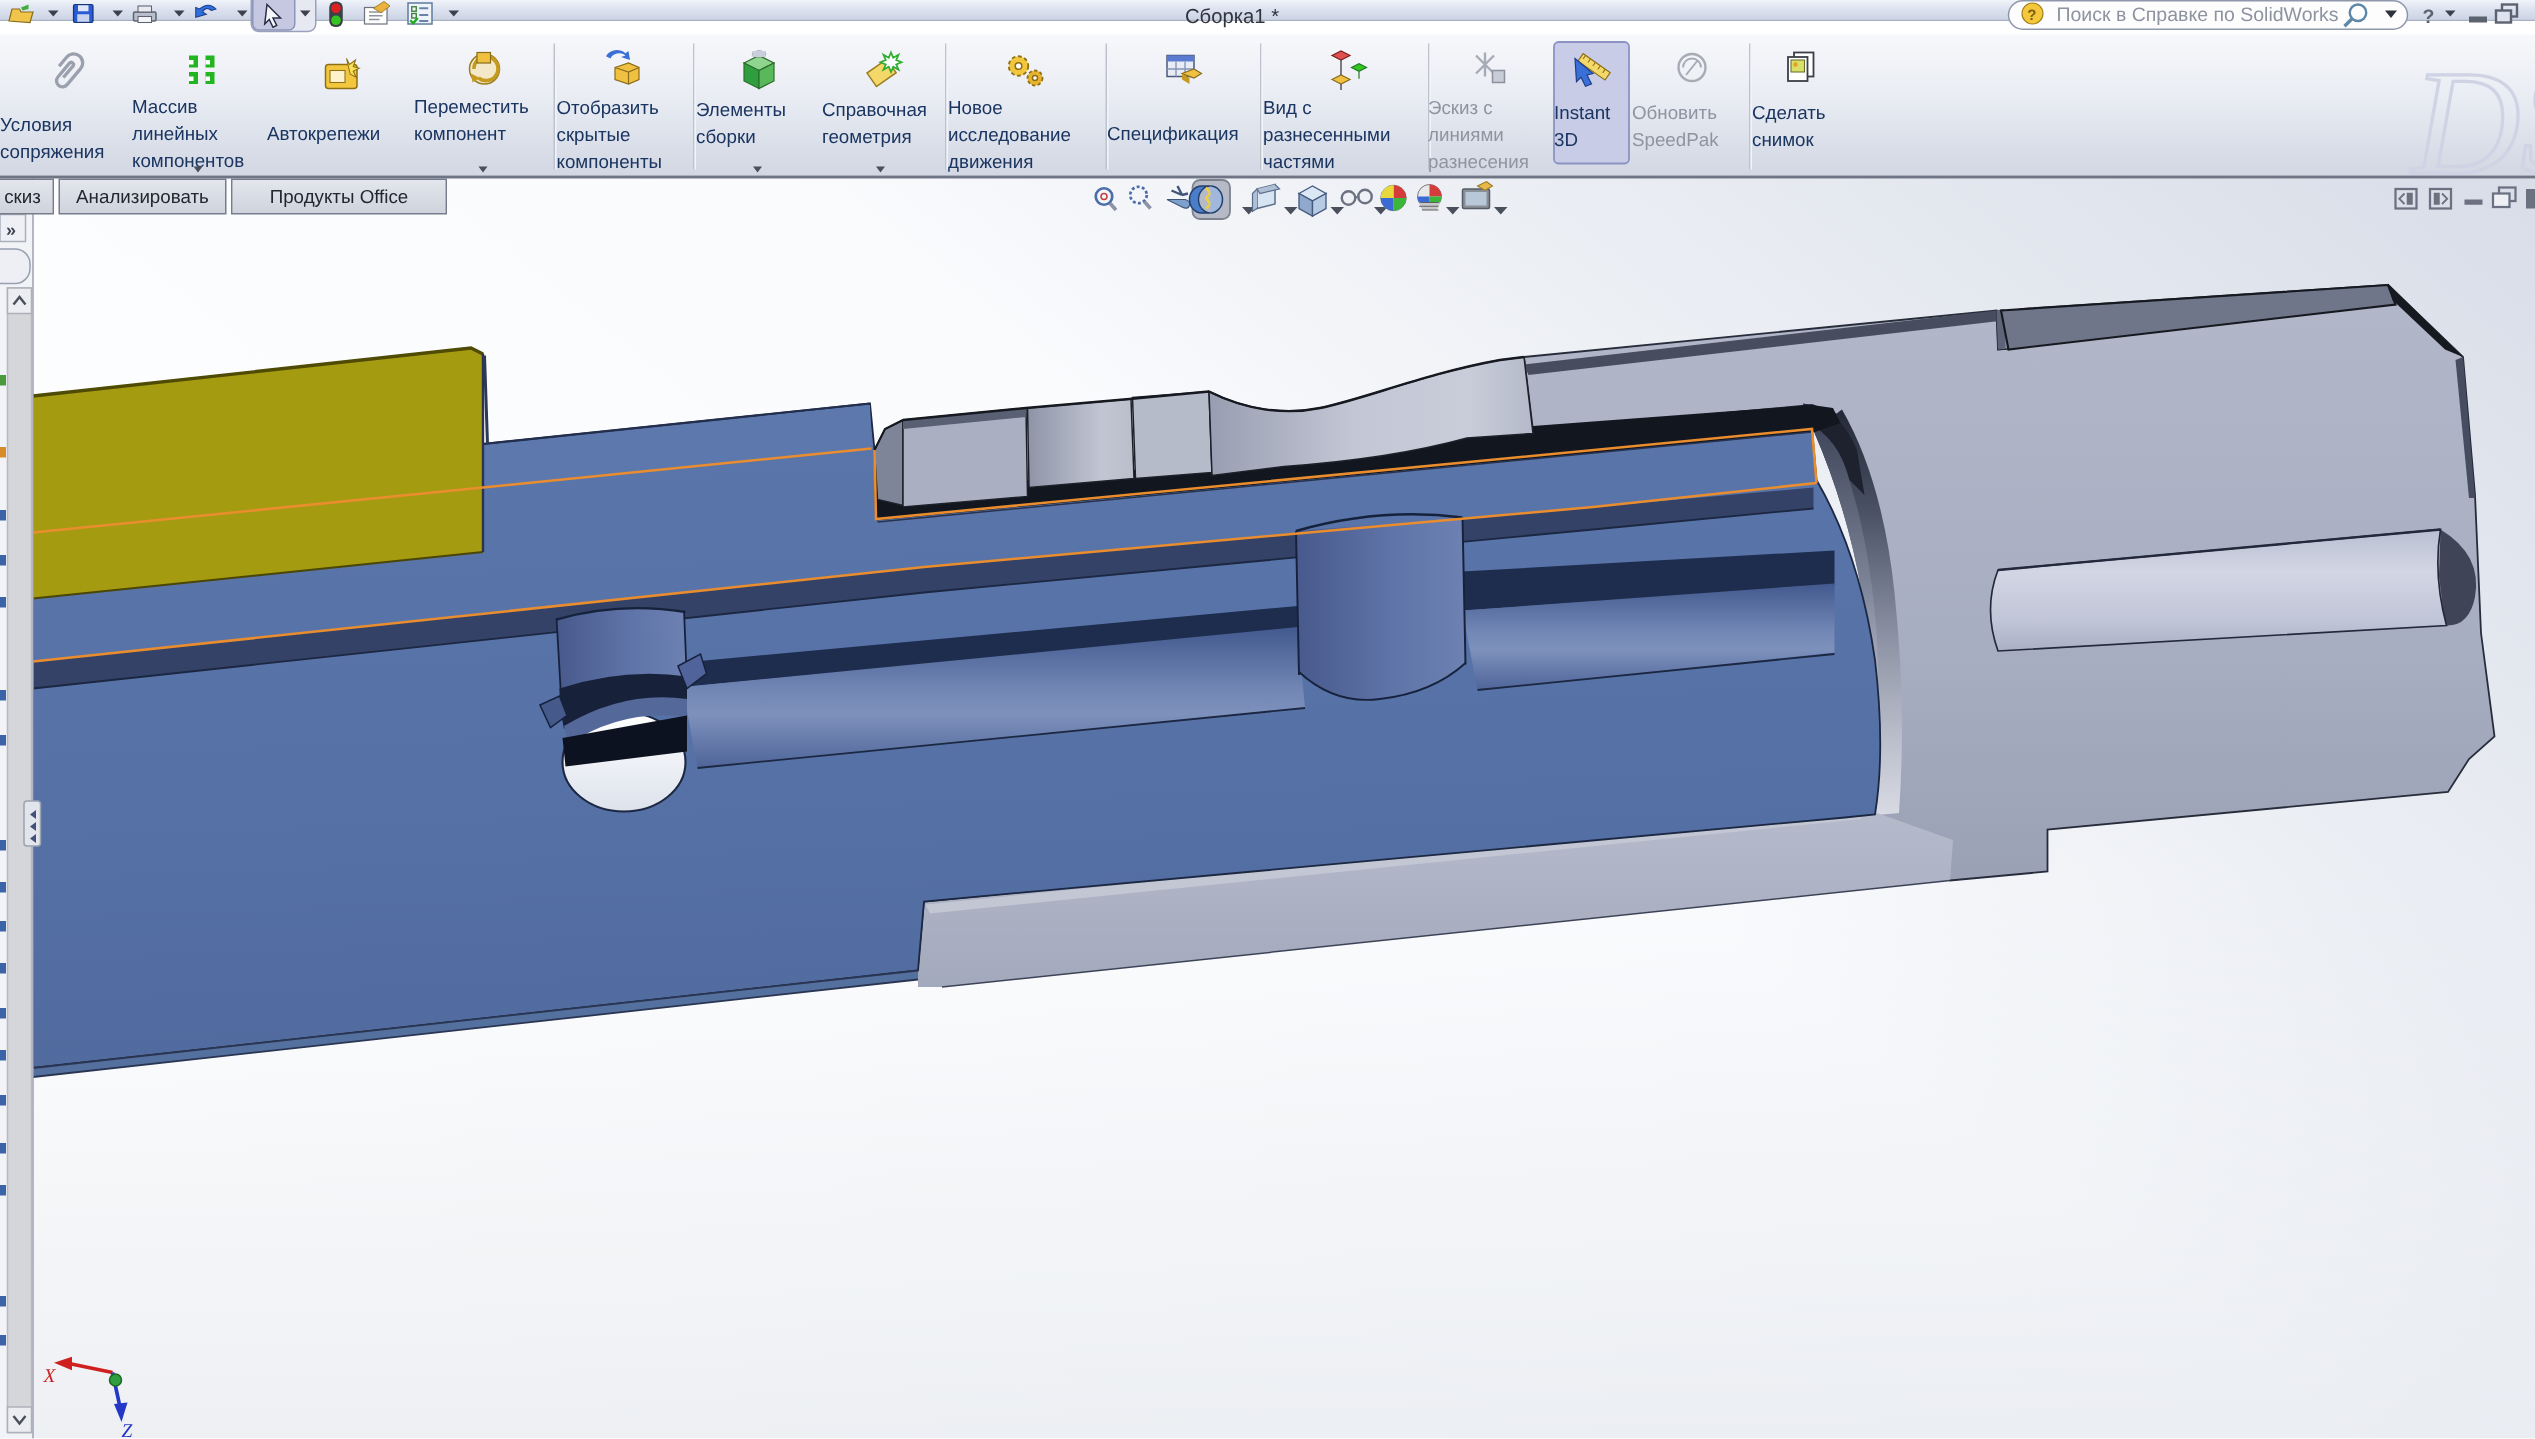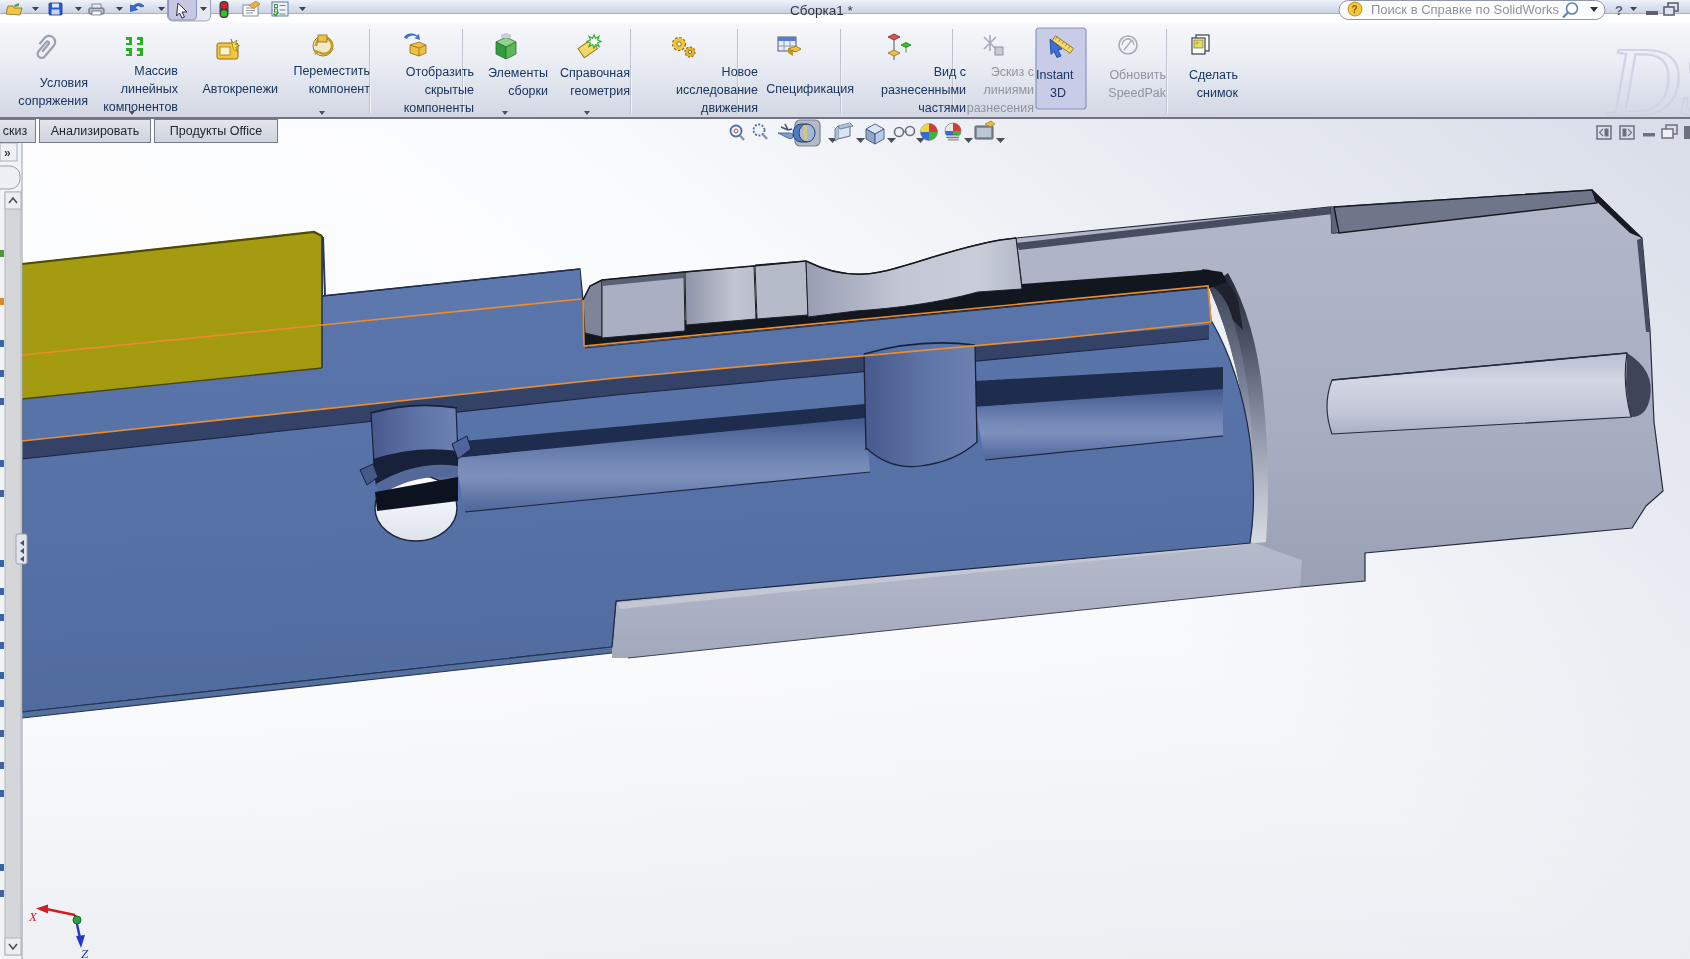--- a/index.html
+++ b/index.html
@@ -1,20 +1,20 @@
 <!DOCTYPE html>
 <html><head><meta charset="utf-8"><style>
 *{margin:0;padding:0;box-sizing:border-box}
 html,body{width:1690px;height:959px;overflow:hidden;font-family:"Liberation Sans",sans-serif;background:#fff}
 #app{position:relative;width:1690px;height:959px}
 #scene{position:absolute;left:0;top:0;z-index:1}
 #titlebar{position:absolute;left:0;top:0;width:1690px;height:14px;z-index:3;background:linear-gradient(180deg,#f0f3f9 0%,#dde3ef 45%,#ccd4e5 100%);border-bottom:1px solid #a8b0c2}
 #ribbon{position:absolute;left:0;top:23px;width:1690px;height:94px;z-index:3;background:linear-gradient(180deg,#f7f8fb 0%,#e9ecf3 45%,#dadfe9 78%,#d2d7e3 100%);overflow:visible}
 #ribbonline{position:absolute;left:0;top:117px;width:1690px;height:2px;z-index:3;background:#6f7585}
-.rt{position:absolute;text-align:right;color:#1a3560;font-size:12.5px;line-height:18px;z-index:4}
+.rt{position:absolute;text-align:left;color:#1a3560;font-size:12.5px;line-height:18px;z-index:4}
 .rt.gray{color:#9094a0}
 .tab{position:absolute;top:119px;height:24px;z-index:4;background:linear-gradient(180deg,#e3e6ec,#cfd3dc);border:1px solid #767c8b;color:#23272f;font-size:12.5px;text-align:center;line-height:22px}
 .caret{position:absolute;width:0;height:0;border-left:3.5px solid transparent;border-right:3.5px solid transparent;border-top:4px solid #4a4f5c;z-index:4}
 </style></head>
 <body>
 <div id="app">
 <svg id="scene" width="1690" height="959" viewBox="0 0 1690 959">
 <defs>
 <linearGradient id="bg" x1="100%" y1="0%" x2="0%" y2="62%">
 <stop offset="0%" stop-color="#d8dde8"></stop>
@@ -431,14 +431,14 @@
 <div class="rt gray" style="left:1088px;top:43px;width:78px">Обновить<br>SpeedPak</div>
 <div class="rt" style="left:1168px;top:43px;width:70px">Сделать<br>снимок</div>
 <div class="caret" style="left:129px;top:88px"></div>
 <div class="caret" style="left:319px;top:88px"></div>
 <div class="caret" style="left:502px;top:88px"></div>
 <div class="caret" style="left:584px;top:88px"></div>
 </div>
 <div id="ribbonline"></div>
 <div class="tab" style="left:-6px;width:42px">скиз</div>
 <div class="tab" style="left:39px;width:112px">Анализировать</div>
-<div class="tab" style="left:154px;width:124px">Продукты Office</div>
+<div class="tab" style="left:154px;width:144px">Продукты Office</div>
 </div>
 
 </body></html>

